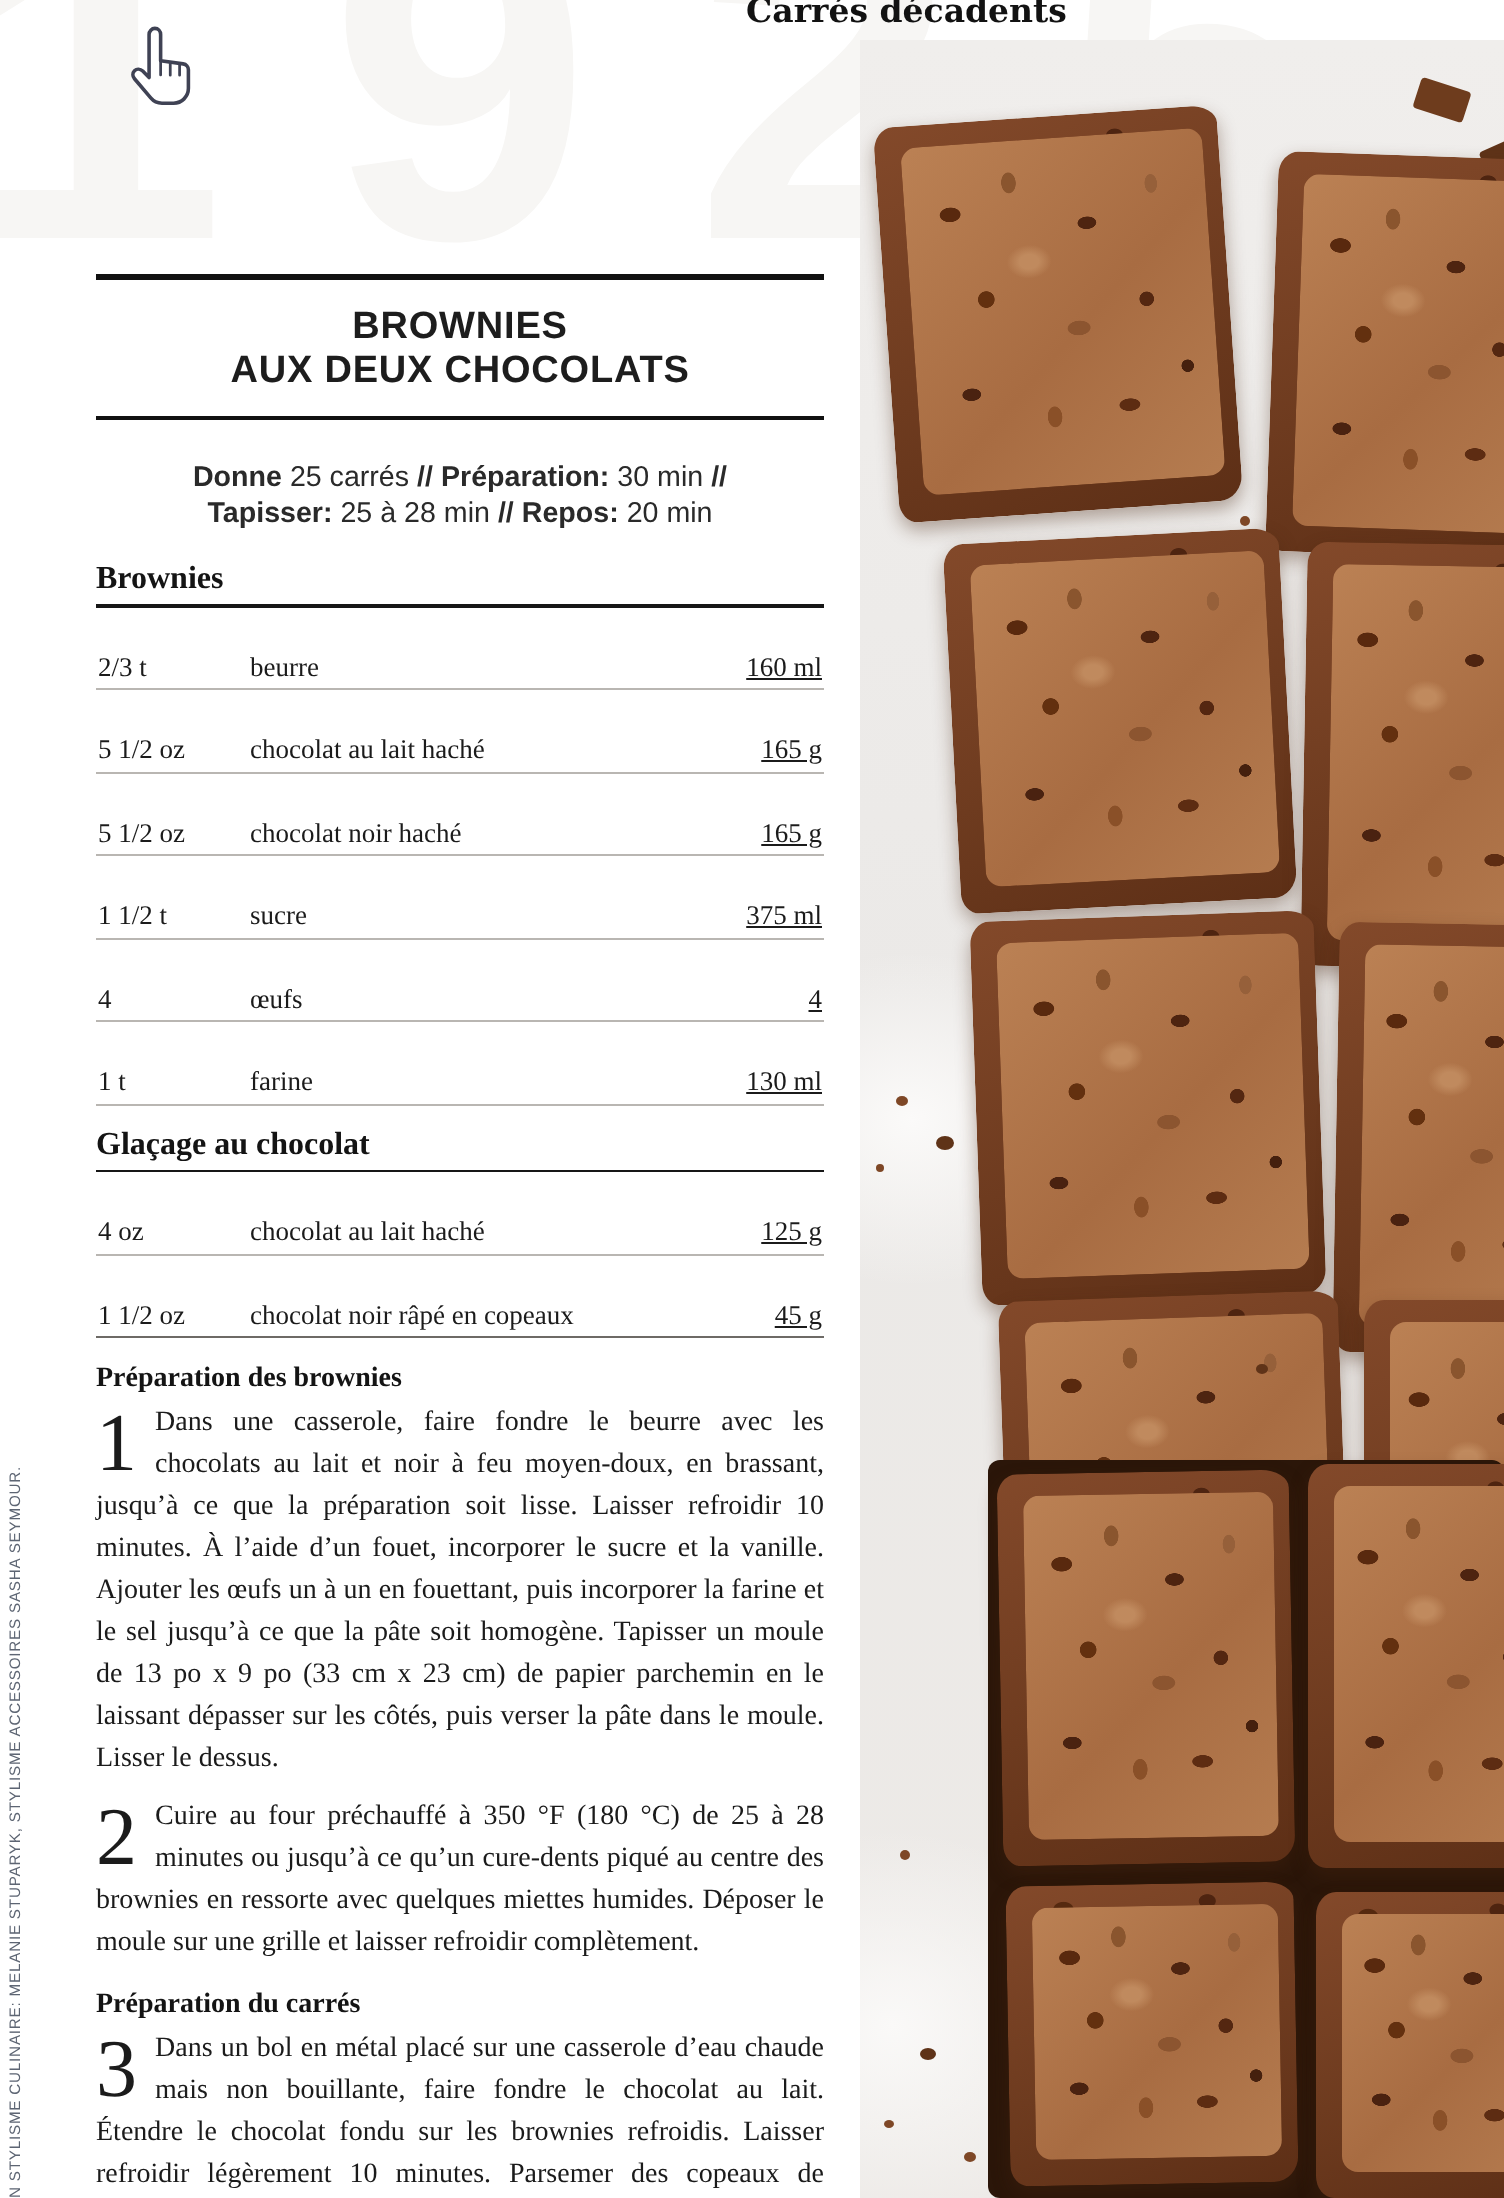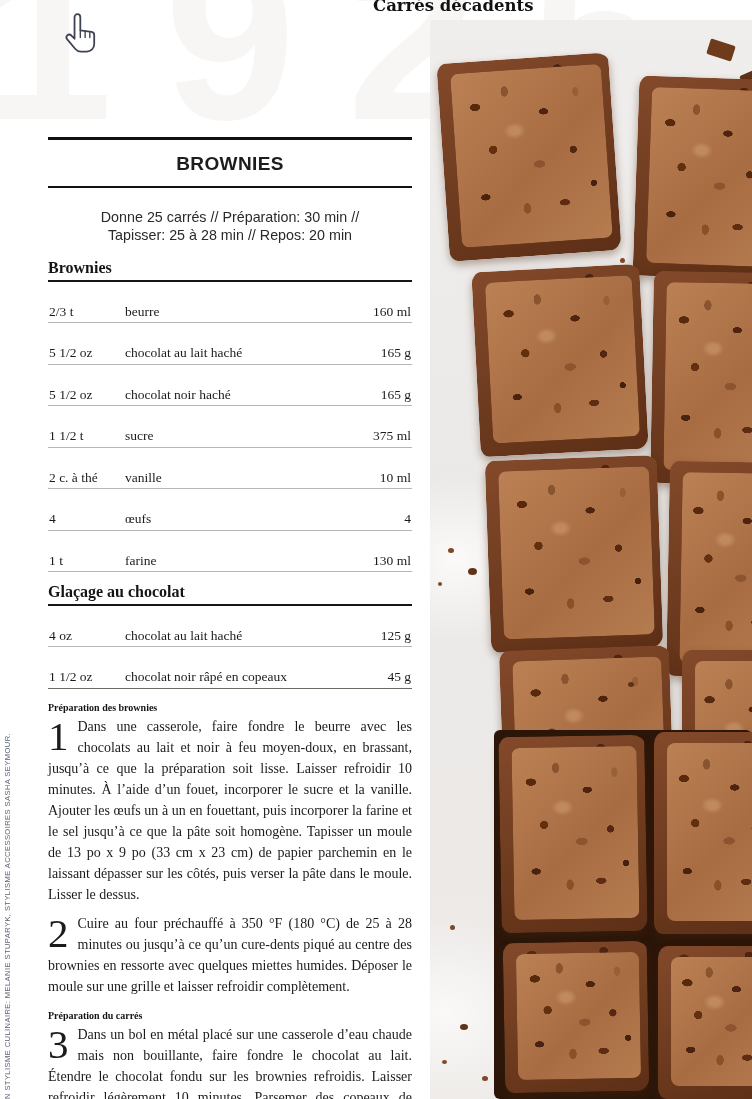--- a/index.html
+++ b/index.html
@@ -25,34 +25,34 @@
     letter-spacing:.4px;color:#5d6573;z-index:4;}
 
   
   .col{position:absolute;left:48px;top:137px;width:364px;z-index:3;}
   .rule{height:2.5px;background:#111;}
   .rtitle{text-align:center;padding:13px 0 11px;
     font-family:"Liberation Sans",sans-serif;font-weight:700;font-size:19px;
     line-height:22px;letter-spacing:.4px;color:#1d1d1d;}
   .meta{margin-top:21px;text-align:center;font-family:"Liberation Sans",sans-serif;
     font-size:14.3px;line-height:17.5px;color:#2a2a2a;}
-  .meta .b{font-weight:400;}
+  .meta .b{font-weight:700;}
 
   .isection{margin-top:15px;}
   .isection.second{margin-top:11px;}
   .ihead{font-size:16px;font-weight:700;color:#141414;}
   .hline{height:1.6px;background:#161616;margin-top:3px;}
   .irow{display:flex;align-items:baseline;font-size:13.5px;line-height:20.5px;
     border-bottom:1px solid #b9b6b2;padding:0 1px;}
   .irow.last{border-bottom:1.4px solid #6d6a66;}
   .iq{width:76px;flex:none;}
   .in{flex:1;margin-top:20px;}
-  .im{flex:none;text-align:right;}
-
-  .phead{margin:13px 0 3px;font-size:10px;font-weight:700;color:#141414;}
+  .im{flex:none;text-align:right;text-decoration:underline;}
+
+  .phead{margin:13px 0 3px;font-size:14px;font-weight:700;color:#141414;}
   .step{font-size:14px;line-height:21px;text-align:justify;margin-top:3px;}
   .step + .step{margin-top:8px;}
   .stepnum{float:left;font-size:41px;line-height:34px;padding:3px 9px 0 0;color:#1b1b1b;}
 
   .footer-label{margin-top:27px;text-align:center;
     font-family:"Liberation Sans",sans-serif;font-size:11.5px;letter-spacing:2px;color:#2f2f2f;}
 
   
   .photo{position:absolute;left:430px;top:20px;width:322px;height:1079px;overflow:hidden;z-index:2;
     background:
@@ -101,20 +101,21 @@
     </svg>
   </div>
 
   <div class="credit">N STYLISME CULINAIRE: MELANIE STUPARYK, STYLISME ACCESSOIRES SASHA SEYMOUR.</div>
 
   <div class="col">
     <div class="rule"></div>
 
     <div class="rtitle">
       <div>BROWNIES</div>
+      <div>AUX DEUX CHOCOLATS</div>
     </div>
 
     <div class="rule"></div>
 
     <div class="meta">
       <div>
         <span class="b">Donne</span>
         <span>25 carrés</span>
         <span class="b">//</span>
         <span class="b">Préparation:</span>
@@ -145,25 +146,20 @@
       </div>
       <div class="irow">
         <span class="iq">5 1/2 oz</span>
         <span class="in">chocolat noir haché</span>
         <span class="im">165 g</span>
       </div>
       <div class="irow">
         <span class="iq">1 1/2 t</span>
         <span class="in">sucre</span>
         <span class="im">375 ml</span>
-      </div>
-      <div class="irow">
-        <span class="iq">2 c. à thé</span>
-        <span class="in">vanille</span>
-        <span class="im">10 ml</span>
       </div>
       <div class="irow">
         <span class="iq">4</span>
         <span class="in">œufs</span>
         <span class="im">4</span>
       </div>
       <div class="irow">
         <span class="iq">1 t</span>
         <span class="in">farine</span>
         <span class="im">130 ml</span>

